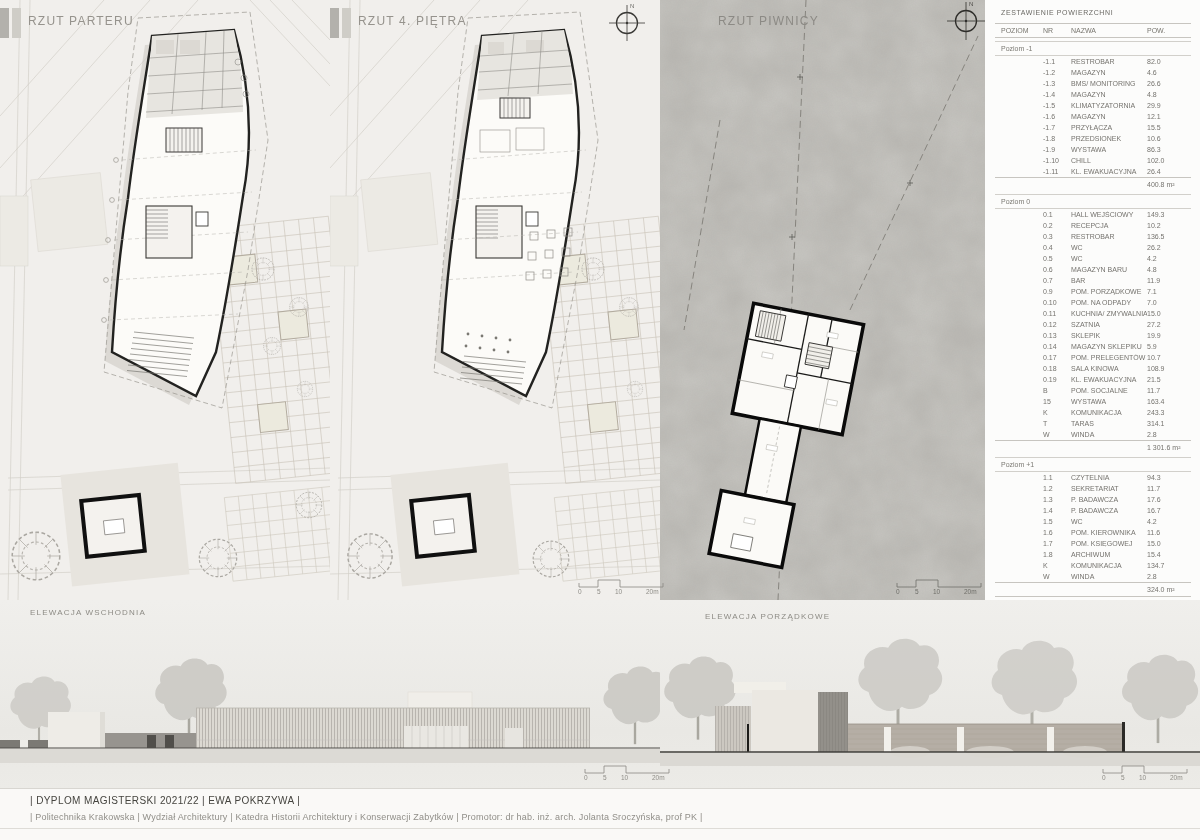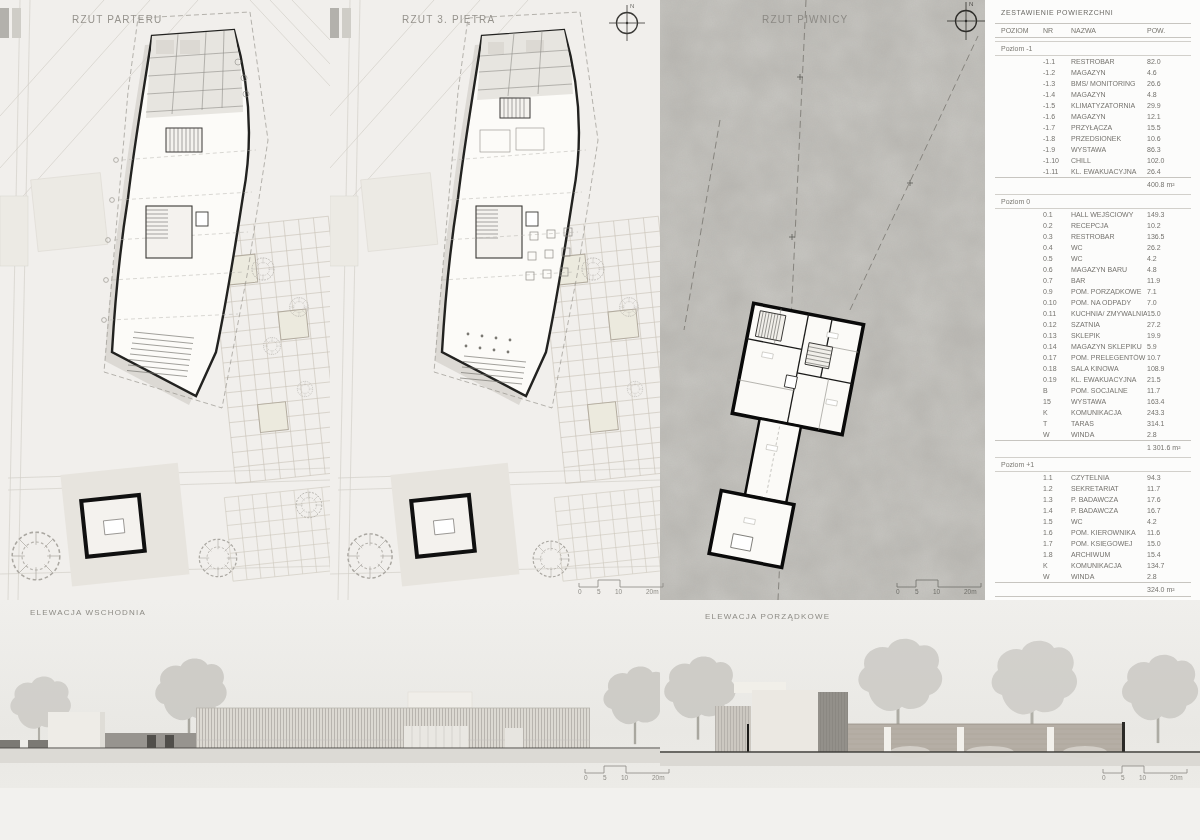--- a/index.html
+++ b/index.html
@@ -3,21 +3,21 @@
 <meta charset="utf-8">
 <style>
   html,body{margin:0;padding:0;background:#e8e7e4;}
   #board{position:relative;width:1200px;height:840px;background:#f2f1ee;overflow:hidden;
          font-family:"Liberation Sans",sans-serif;}
   svg{display:block;}
   .plan{position:absolute;top:0;}
   .plan-a{left:0;}
   .plan-b{left:330px;}
   .basement{left:660px;position:absolute;top:0;}
-  .panel-title{position:absolute;font-size:10px;letter-spacing:1.2px;color:#96938d;white-space:nowrap;margin-left:44px;}
+  .panel-title{position:absolute;font-size:12px;letter-spacing:1.2px;color:#96938d;white-space:nowrap;}
   
   .right-panel{position:absolute;left:985px;top:0;width:215px;height:608px;background:#fcfcfb;}
   #area-table{position:absolute;left:10px;top:6px;width:196px;color:#75736e;font-size:7px;}
   .t-title{padding:3px 0 7px 6px;letter-spacing:.6px;color:#6b6a65;}
   .t-head{display:flex;align-items:center;height:13px;border-top:1px solid #c7c5c0;border-bottom:1px solid #c7c5c0;color:#78766f;}
   .tr{display:flex;align-items:center;height:11px;}
   .tr span{display:block;white-space:nowrap;overflow:hidden;}
   .c0{width:42px;padding-left:6px;}
   .c1{width:28px;}
   .c2{width:76px;}
@@ -342,21 +342,21 @@
     </g>
     <g stroke="#2e2d2a" fill="none">
       <path d="M306,2 V40 M287,21 H325" stroke-width="0.8"></path>
       <circle cx="306" cy="21" r="10.5" stroke-width="1.3"></circle>
       <circle cx="306" cy="21" r="1.2" fill="#2e2d2a" stroke="none"></circle>
       <text x="309" y="6" font-size="6" fill="#4a4945" stroke="none" font-family="Liberation Sans, sans-serif">N</text>
     </g>
   </svg>
 
   <div class="panel-title" style="left:28px;top:14px;">RZUT PARTERU</div>
-  <div class="panel-title" style="left:358px;top:14px;">RZUT 3. PIĘTRA</div>
+  <div class="panel-title" style="left:358px;top:14px;">RZUT 4. PIĘTRA</div>
   <div class="panel-title" style="left:718px;top:14px;color:#8c8a85;">RZUT PIWNICY</div>
 
   <div class="right-panel">
     <div id="area-table">
       <div class="t-title">ZESTAWIENIE POWIERZCHNI</div>
       <div class="t-head">
         <span class="c0">POZIOM</span>
         <span class="c1">NR</span>
         <span class="c2">NAZWA</span>
         <span class="c3">POW.</span>
@@ -779,14 +779,19 @@
       <path d="M1,9 H20 V2 H42 V9 H85 M1,9 V5 M85,9 V5" fill="none" stroke="#8b8984" stroke-width="0.8"></path>
     </svg>
     <div class="sb-labels">
       <span>0</span>
       <span>5</span>
       <span>10</span>
       <span>20m</span>
     </div>
   </div>
 
+  <div id="titleblock">
+    <div class="tb1">| DYPLOM MAGISTERSKI 2021/22 | EWA POKRZYWA |</div>
+    <div class="tb2">| Politechnika Krakowska | Wydział Architektury | Katedra Historii Architektury i Konserwacji Zabytków | Promotor: dr hab. inż. arch. Jolanta Sroczyńska, prof PK |</div>
+    <div class="tb-rule"></div>
+  </div>
 
 </div>
 
 </body></html>

